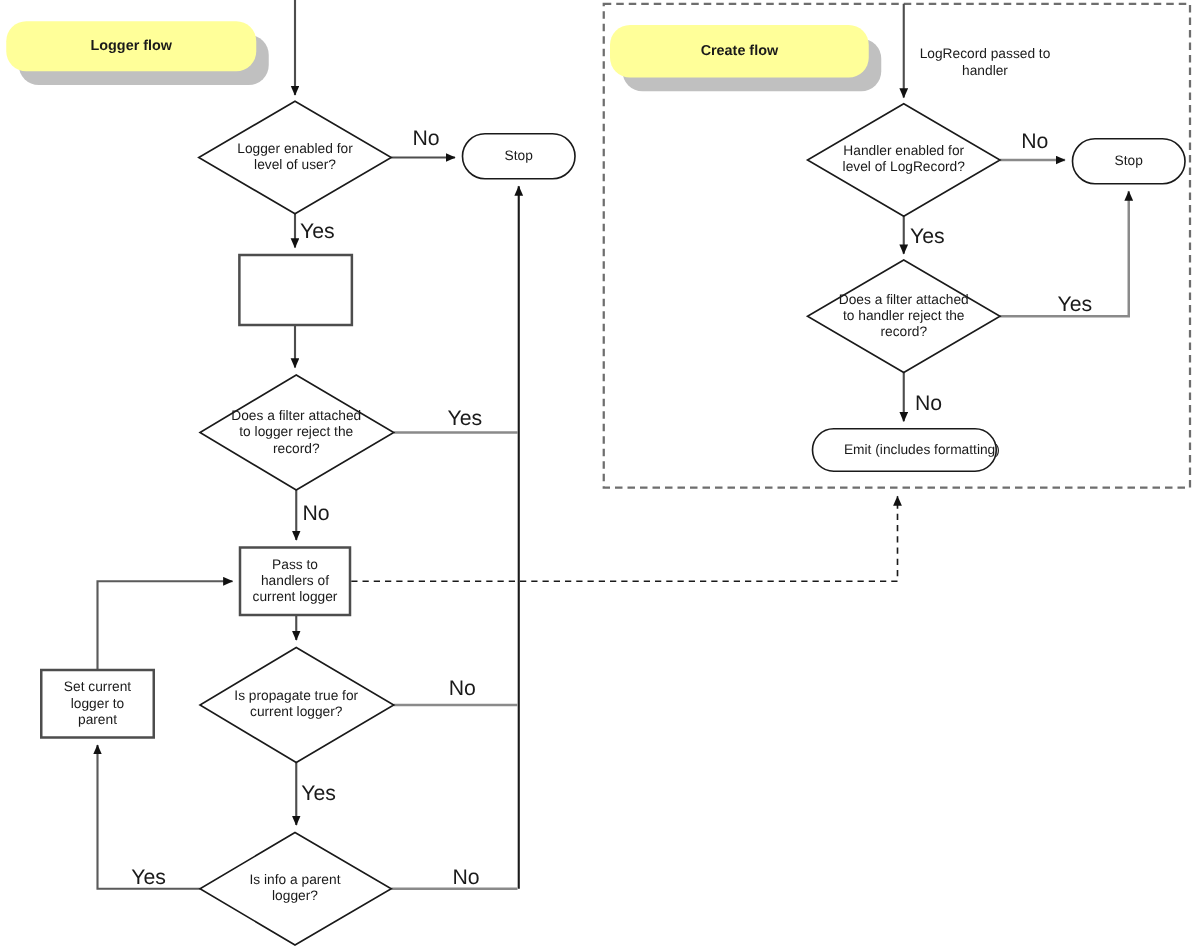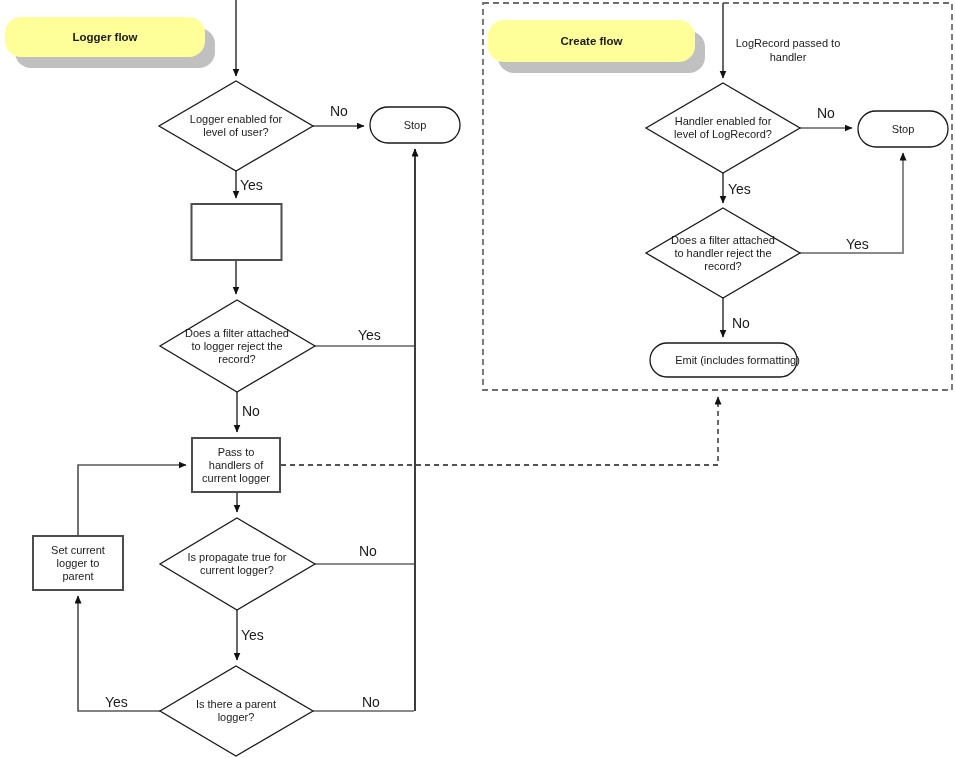--- a/index.html
+++ b/index.html
@@ -23,21 +23,21 @@
   }
   .node-text {
     position: absolute;
     display: flex; align-items: center; justify-content: center;
     text-align: center;
     font-size: 11px; line-height: 13px;
     box-sizing: border-box;
   }
   .edge-label {
     position: absolute;
-    font-size: 14px; line-height: 12px;
+    font-size: 17px; line-height: 12px;
     white-space: nowrap;
   }
   .annotation {
     position: absolute;
     text-align: center;
     font-size: 11px; line-height: 14px;
   }
   .mono {
     font-family: "Liberation Mono", "DejaVu Sans Mono", monospace;
     font-size: 11.5px;
@@ -103,21 +103,21 @@
   </div>
 
   <div class="annotation" style="left:727px; top:36px; width:122px;">LogRecord passed to handler</div>
 
   <div class="node-text" style="left:166px; top:99px; width:140px; height:54px; padding:0 16px;">Logger enabled for level of user?</div>
   <div class="node-text" style="left:370px; top:107px; width:90px; height:36px;">Stop</div>
   <div class="node-text" style="left:172px; top:310px; width:130px; height:72px; padding:0 8px;">Does a filter attached to logger reject the record?</div>
   <div class="node-text" style="left:192px; top:438px; width:88px; height:54px; padding:0 8px;">Pass to handlers of current logger</div>
   <div class="node-text" style="left:172px; top:528px; width:130px; height:72px; padding:0 10px;">Is propagate true for current logger?</div>
   <div class="node-text" style="left:33px; top:536px; width:90px; height:54px; padding:0 17px;">Set current logger to parent</div>
-  <div class="node-text" style="left:166px; top:681px; width:140px; height:60px; padding:0 16px;">Is there a parent logger?</div>
+  <div class="node-text" style="left:166px; top:681px; width:140px; height:60px; padding:0 16px;">Is info a parent logger?</div>
 
   <div class="node-text" style="left:653px; top:101px; width:140px; height:54px; padding:0 14px;">Handler enabled for level of LogRecord?</div>
   <div class="node-text" style="left:858px; top:111px; width:90px; height:36px;">Stop</div>
   <div class="node-text" style="left:658px; top:217px; width:130px; height:72px; padding:0 8px;">Does a filter attached to handler reject the record?</div>
   <div class="node-text nowrap" style="left:650px; top:343px; width:147px; height:34px;">Emit (includes formatting)</div>
 
   <div class="edge-label" style="left:330px; top:105px;">No</div>
   <div class="edge-label" style="left:240px; top:179px;">Yes</div>
   <div class="edge-label" style="left:358px; top:329px;">Yes</div>
   <div class="edge-label" style="left:242px; top:405px;">No</div>

